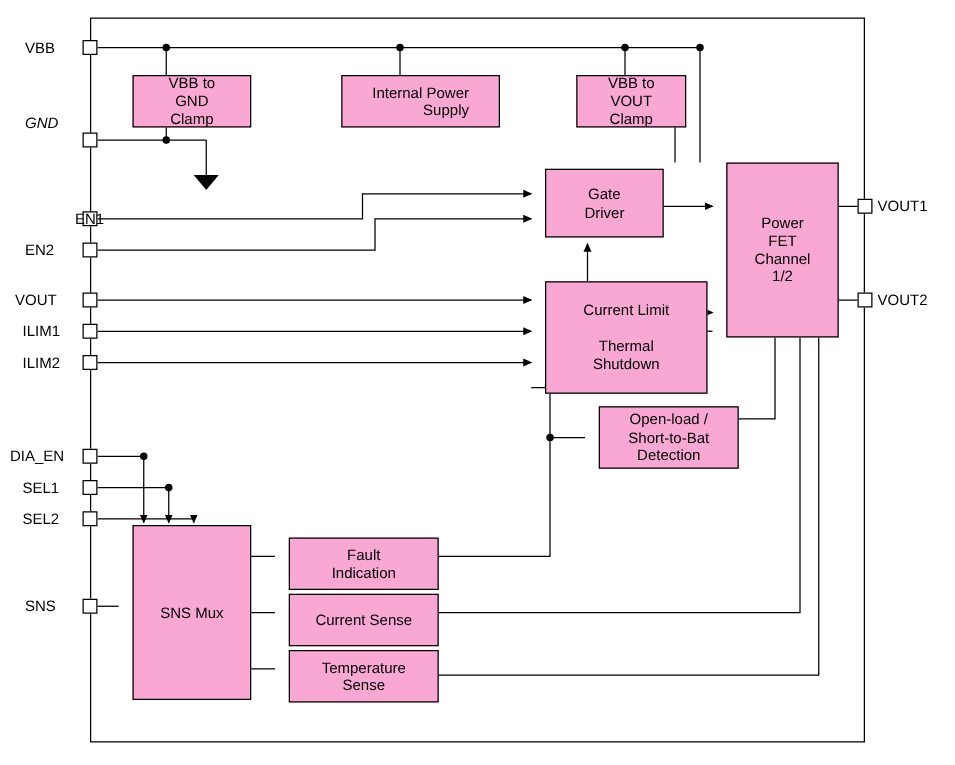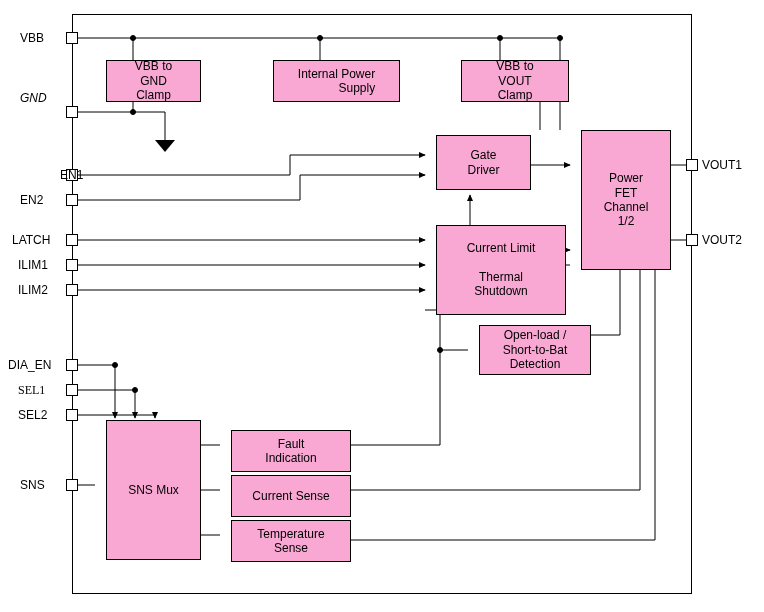--- a/index.html
+++ b/index.html
@@ -129,21 +129,21 @@
       <path d="M 655 270 V 540 H 340" marker-end="url(#arrow)"></path>
     </g>
   </svg>
 
   <div class="block" style="left:95px; top:60px; width:95px; height:40px; white-space:pre-line;">VBB to GND
 Clamp</div>
 
   <div class="block" style="left:262px; top:60px; width:127px; height:40px; white-space:pre-line;text-align:right;">Internal Power
 Supply</div>
 
-  <div class="block" style="left:450px; top:60px; width:108px; height:40px; white-space:pre-line;">VBB to VOUT
+  <div class="block" style="left:450px; top:60px; width:88px; height:40px; white-space:pre-line;">VBB to VOUT
 Clamp</div>
 
   <div class="block" style="left:425px; top:135px; width:95px; height:55px;">Gate Driver</div>
 
   <div class="block" style="left:570px; top:130px; width:90px; height:140px; white-space:pre-line;">Power FET
 Channel 1/2</div>
 
   <div class="block" style="left:425px; top:225px; width:130px; height:90px; white-space:pre-line;">Current Limit
 
 Thermal
@@ -168,33 +168,33 @@
   <div class="pin" style="left:66px; top:106px;"></div>
   <div class="label" style="left:20px; top:91px;font-style:italic;">GND</div>
 
   <div class="pin" style="left:66px; top:169px;"></div>
   <div class="label" style="left:20px; top:168px;margin-left:40px;">EN1</div>
 
   <div class="pin" style="left:66px; top:194px;"></div>
   <div class="label" style="left:20px; top:193px;">EN2</div>
 
   <div class="pin" style="left:66px; top:234px;"></div>
-  <div class="label" style="left:12px; top:233px;">LATCH</div>
+  <div class="label" style="left:12px; top:233px;">VOUT</div>
 
   <div class="pin" style="left:66px; top:259px;"></div>
   <div class="label" style="left:18px; top:258px;">ILIM1</div>
 
   <div class="pin" style="left:66px; top:284px;"></div>
   <div class="label" style="left:18px; top:283px;">ILIM2</div>
 
   <div class="pin" style="left:66px; top:359px;"></div>
   <div class="label" style="left:8px; top:358px;">DIA_EN</div>
 
   <div class="pin" style="left:66px; top:384px;"></div>
-  <div class="label" style="left:18px; top:383px;font-family:Liberation Serif, serif;">SEL1</div>
+  <div class="label" style="left:18px; top:383px;">SEL1</div>
 
   <div class="pin" style="left:66px; top:409px;"></div>
   <div class="label" style="left:18px; top:408px;">SEL2</div>
 
   <div class="pin" style="left:66px; top:479px;"></div>
   <div class="label" style="left:20px; top:478px;">SNS</div>
 
   <div class="pin" style="left:686px; top:159px;"></div>
   <div class="label" style="left:702px; top:158px;">VOUT1</div>
 

